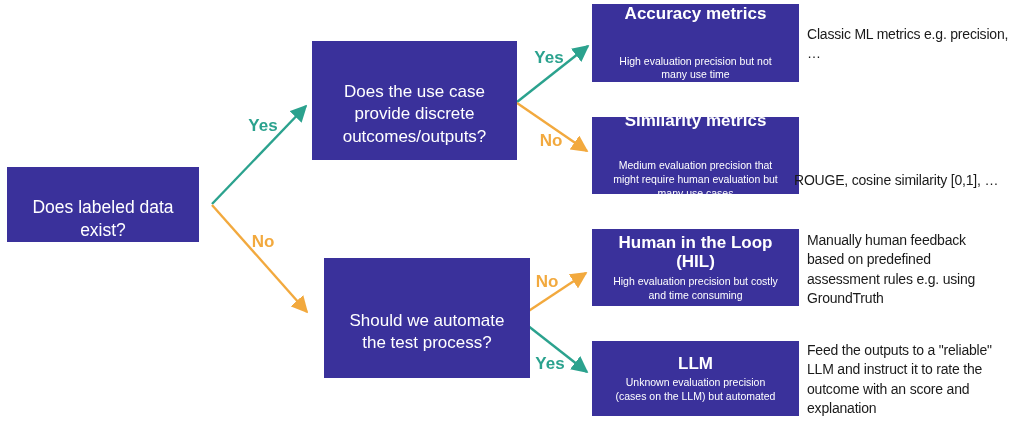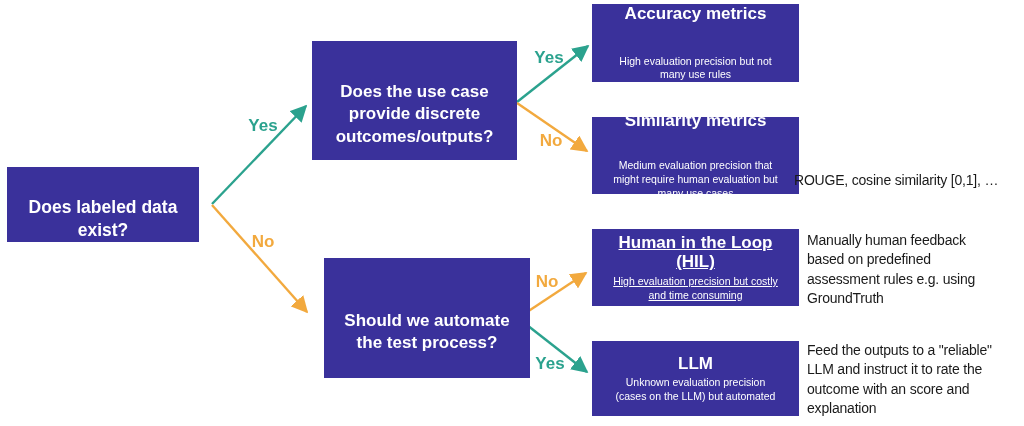--- a/index.html
+++ b/index.html
@@ -17,30 +17,30 @@
   #arrow-yes path{fill:var(--yes);}
   #arrow-no path{fill:var(--no);}
   text.edge-label{font-family:"Liberation Sans",sans-serif;font-size:17px;font-weight:700;text-anchor:middle;}
   text.lbl-yes{fill:var(--yes);}
   text.lbl-no{fill:var(--no);}
   .node{
     position:absolute; background:var(--box); color:var(--text);
     display:flex; flex-direction:column; align-items:center; justify-content:center;
     text-align:center; box-sizing:border-box;
   }
-  .node .q{white-space:pre-line; font-weight:700; font-size:17px; line-height:1.3;margin-top:28px;}
+  .node .q{white-space:pre-line; font-weight:400; font-size:17px; line-height:1.3;margin-top:28px;}
   .node .title{white-space:pre-line; font-weight:700; font-size:17px; line-height:1.15;}
   .node .subtitle{white-space:pre-line; font-weight:500; font-size:10.5px; line-height:1.3; margin-top:3px;}
   .node-root{left:7px; top:167px; width:192px; height:75px; padding:0 1px;}
   .node-root .q{font-size:17.5px;}
   .node-discrete{left:312px; top:41px; width:205px; height:119px; padding:0 20px;}
   .node-automate{left:324px; top:258px; width:206px; height:120px; padding:0 18px;}
   .node-accuracy{left:592px; top:4px; width:207px; height:78px; padding:0 12px;gap:28px;}
   .node-similarity{left:592px; top:117px; width:207px; height:77px; padding:0 10px;gap:26px;}
-  .node-hil{left:592px; top:229px; width:207px; height:77px; padding:4px 10px;text-decoration:underline;}
+  .node-hil{left:592px; top:229px; width:207px; height:77px; padding:4px 10px;}
   .node-llm{left:592px; top:341px; width:207px; height:75px; padding:0 0;}
   .annotation{
     position:absolute; color:var(--annotation); font-size:14px; line-height:1.38;
     letter-spacing:-0.2px; white-space:pre-line;
   }
   .ann-accuracy{left:807px; top:25px; width:215px;}
   .ann-similarity{left:794px; top:151px; width:217px; white-space:nowrap;margin-top:20px;}
   .ann-hil{left:807px; top:231px; width:217px;}
   .ann-llm{left:807px; top:341px; width:220px;}
 </style>
@@ -86,21 +86,21 @@
   </div>
 
   <div class="node node-automate">
     <div class="q">Should we automate
 the test process?</div>
   </div>
 
   <div class="node node-accuracy">
     <div class="title">Accuracy metrics</div>
     <div class="subtitle">High evaluation precision but not
-many use rules</div>
+many use time</div>
   </div>
 
   <div class="node node-similarity">
     <div class="title">Similarity metrics</div>
     <div class="subtitle">Medium evaluation precision that
 might require human evaluation but
 many use cases</div>
   </div>
 
   <div class="node node-hil">
@@ -109,20 +109,22 @@
     <div class="subtitle">High evaluation precision but costly
 and time consuming</div>
   </div>
 
   <div class="node node-llm">
     <div class="title">LLM</div>
     <div class="subtitle">Unknown evaluation precision
 (cases on the LLM) but automated</div>
   </div>
 
+  <div class="annotation ann-accuracy">Classic ML metrics e.g. precision,
+…</div>
   <div class="annotation ann-similarity">ROUGE, cosine similarity [0,1], …</div>
   <div class="annotation ann-hil">Manually human feedback
 based on predefined
 assessment rules e.g. using
 GroundTruth</div>
   <div class="annotation ann-llm">Feed the outputs to a "reliable"
 LLM and instruct it to rate the
 outcome with an score and
 explanation</div>
 

